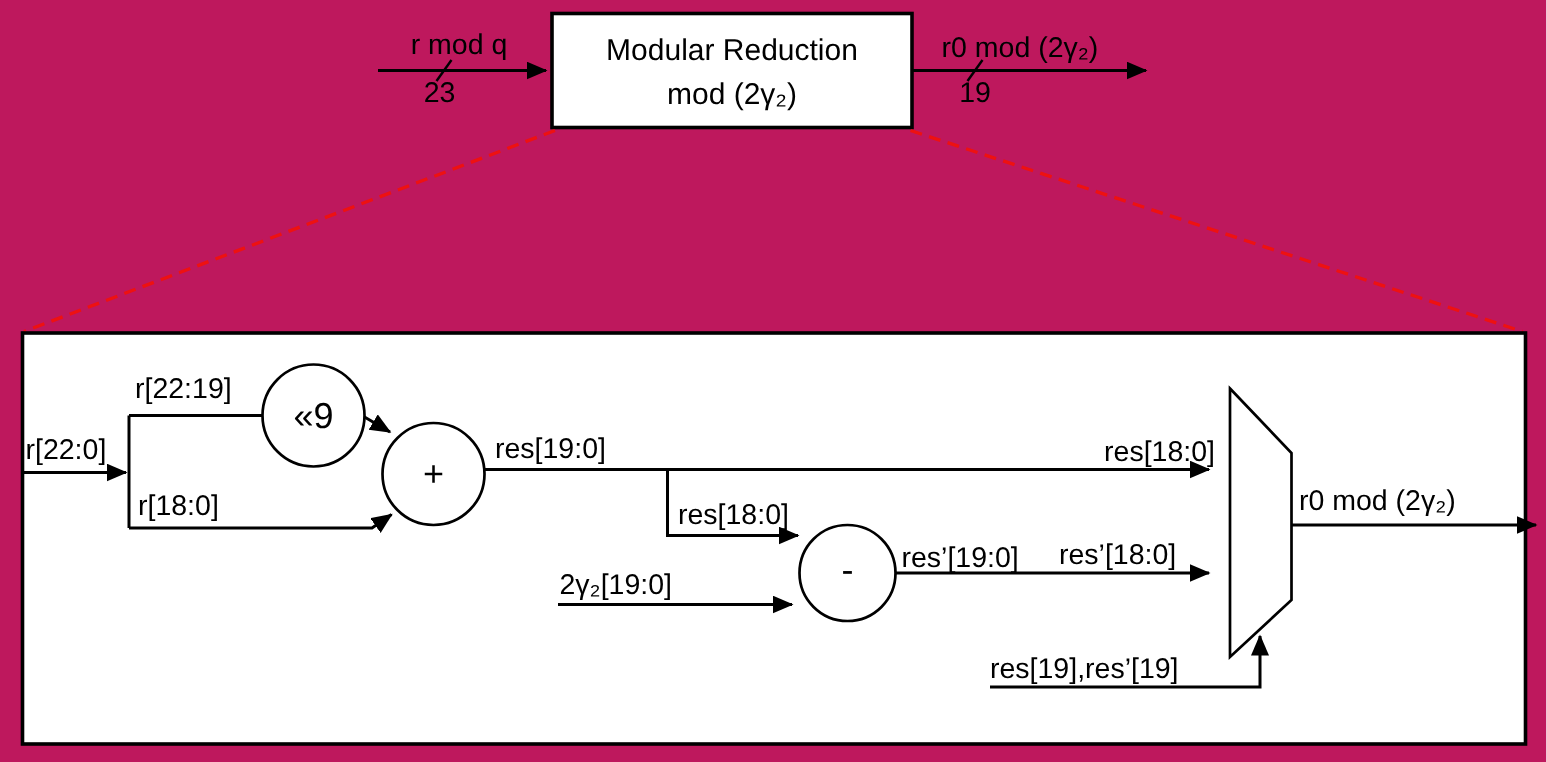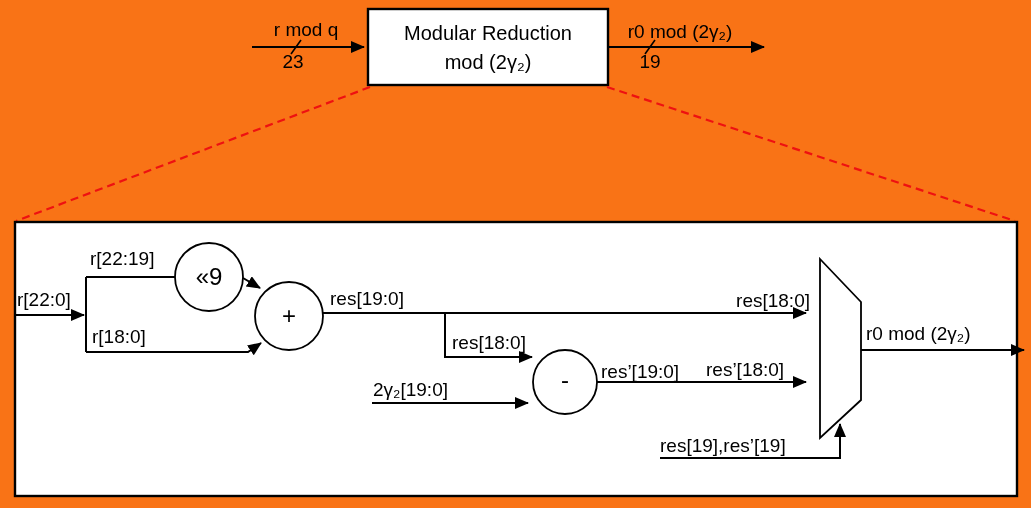--- a/index.html
+++ b/index.html
@@ -1,16 +1,16 @@
 <!DOCTYPE html>
 <html><head>
 <meta charset="utf-8">
 <style>
   html,body{margin:0;padding:0;background:#ffffff;}
-  .stage{position:relative;width:1031px;height:508px;background:#f97316;overflow:hidden;}
+  .stage{position:relative;width:1031px;height:508px;background:#be185d;overflow:hidden;}
   svg{display:block;}
   .wire{stroke:#000;stroke-width:2;fill:none;}
   .thin{stroke:#000;stroke-width:1.6;fill:none;}
   .shape{stroke:#000;stroke-width:1.8;fill:#fff;}
   .box{stroke:#000;stroke-width:2.4;fill:#fff;}
   .dash{stroke:#ee1111;stroke-width:2.2;stroke-dasharray:8 5;fill:none;}
   .lbl{font-family:"Liberation Sans","DejaVu Sans",sans-serif;font-size:19px;fill:#000;}
   .title{font-family:"Liberation Sans","DejaVu Sans",sans-serif;font-size:20px;fill:#000;}
   .op{font-family:"Liberation Sans","DejaVu Sans",sans-serif;font-size:24px;fill:#000;}
 </style>

